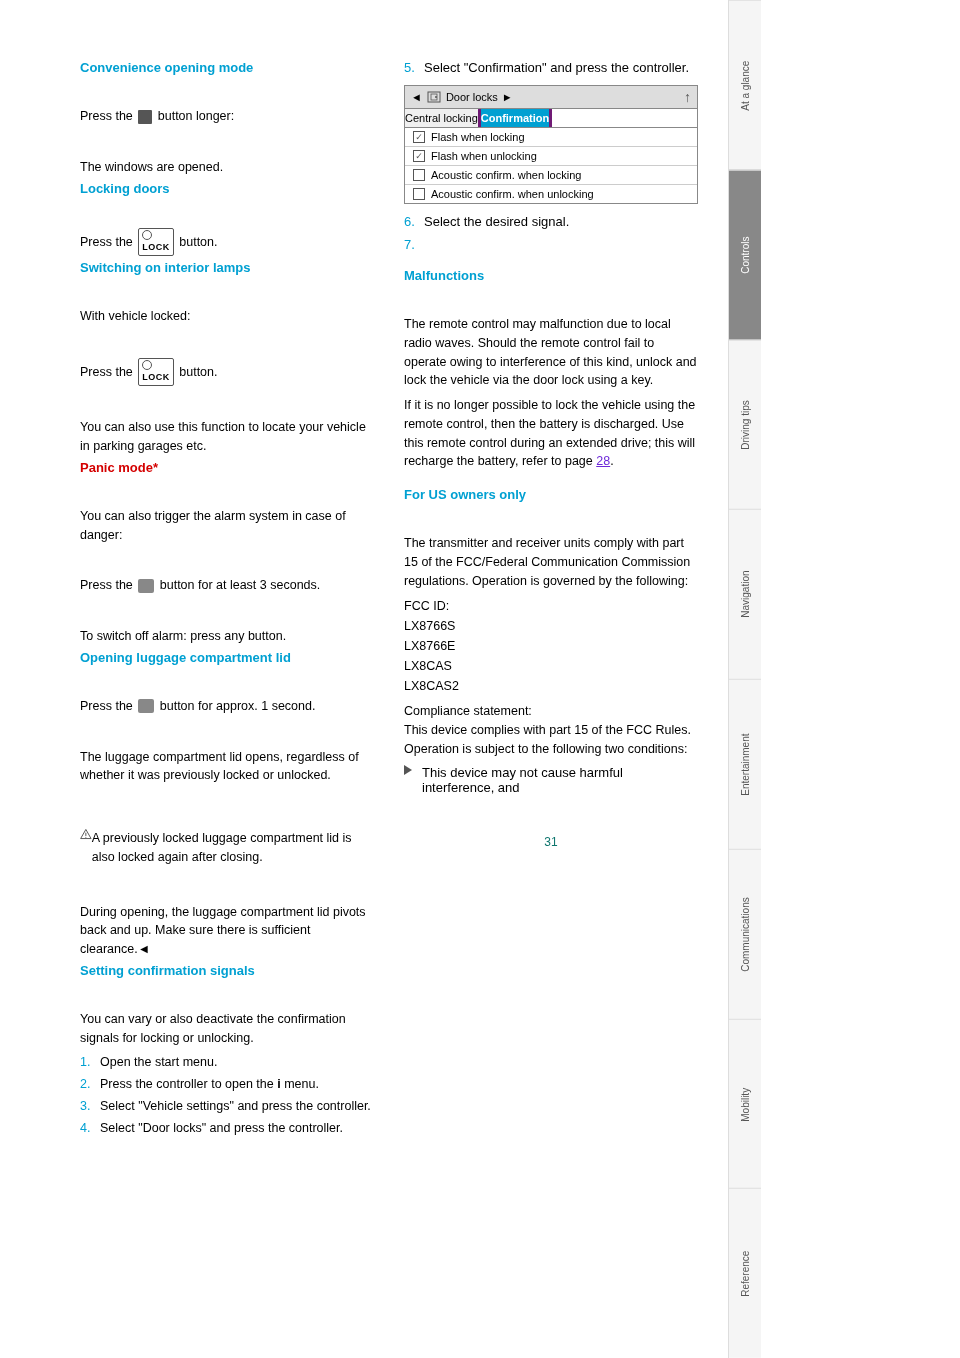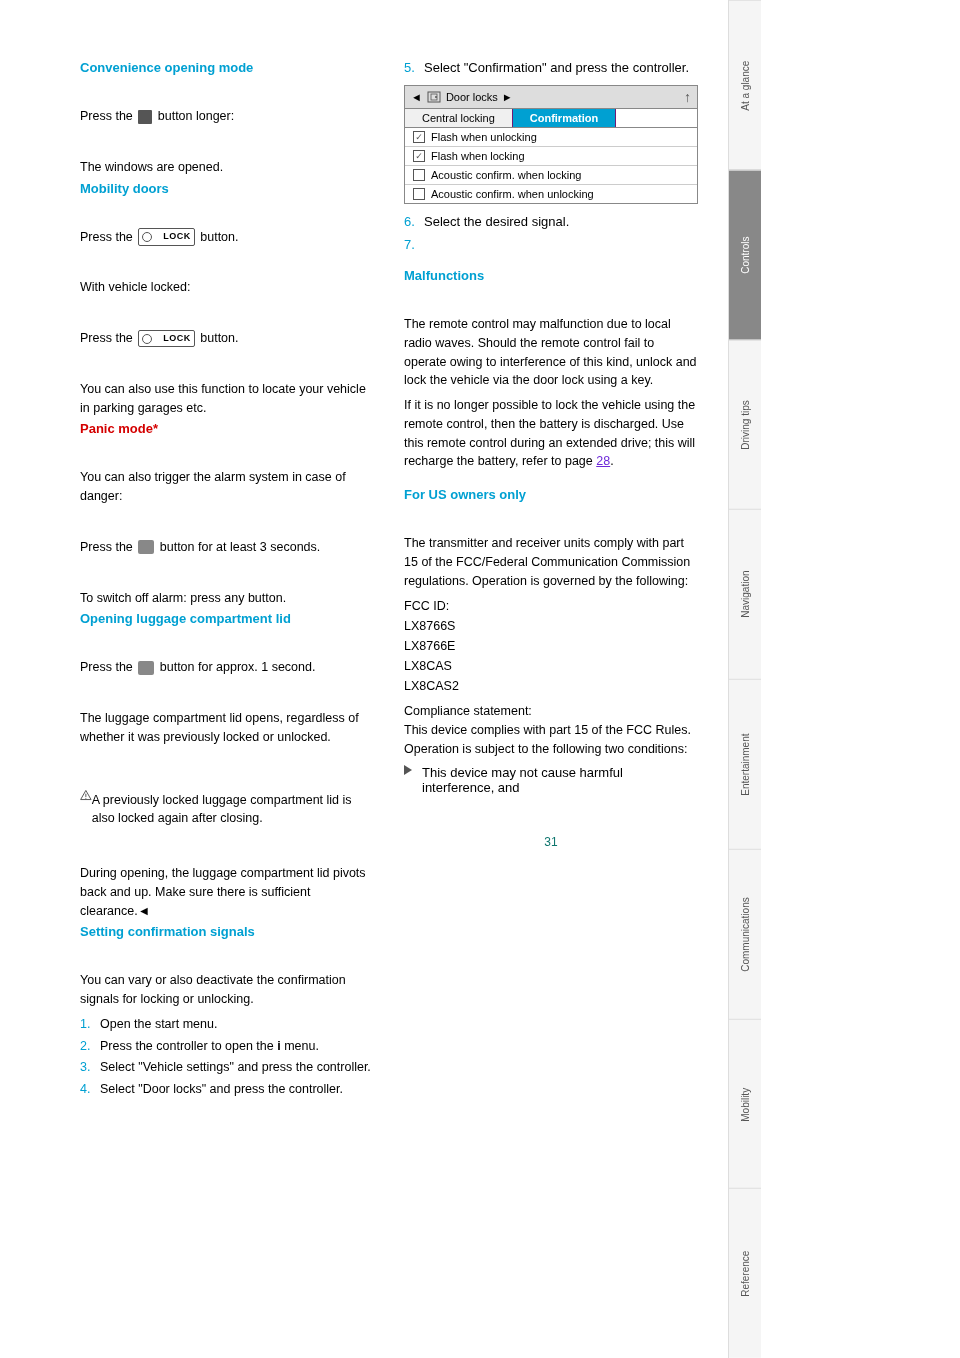--- a/index.html
+++ b/index.html
@@ -81,29 +81,29 @@
     }
 
     .list-num {
       font-weight: normal;
       color: #00a0d2;
       min-width: 14px;
     }
 
     .lock-icon-inline {
       display: inline-flex;
-      align-items: center;
-      gap: 10px;
+      gap: 1px;
       vertical-align: middle;
       font-size: 11px;
       font-weight: bold;
       border: 1.5px solid #555;
       padding: 1px 3px;
       border-radius: 2px;
       margin: 0 2px;
+      flex-direction: column;
     }
 
     .lock-circle {
       width: 10px;
       height: 10px;
       border: 1.5px solid #555;
       border-radius: 50%;
       display: inline-block;
       vertical-align: middle;
       margin-right: 1px;
@@ -143,24 +143,24 @@
       gap: 4px;
       font-size: 11px;
     }
 
     .door-locks-tabs {
       display: flex;
       border-bottom: 1px solid #888;
     }
 
     .door-locks-tab {
-      padding: 3px 17px;
+      padding: 3px 0;
       font-size: 11px;
       background: #f0f0f0;
-      border-right: 1px solid #701a75;
+      border-right: 3px solid #701a75;
     }
 
     .door-locks-tab.active {
       background: #00a0d2;
       color: #fff;
       font-weight: bold;
     }
 
     .door-locks-item {
       display: flex;
@@ -290,28 +290,29 @@
 
     <div class="left-column">
 
       <div class="section">
         <div class="section-title">Convenience opening mode</div>
         <p>Press the <span class="remote-icon"></span> button longer:</p>
         <p>The windows are opened.</p>
       </div>
 
       <div class="section">
-        <div class="section-title">Mobility doors</div>
+        <div class="section-title">Locking doors</div>
         <p>Press the <span class="lock-icon-inline">
               <span class="lock-circle"></span>
               <span class="lock-label">LOCK</span>
             </span> button.</p>
       </div>
 
       <div class="section">
+        <div class="section-title">Switching on interior lamps</div>
         <p>With vehicle locked:</p>
         <p>Press the <span class="lock-icon-inline">
               <span class="lock-circle"></span>
               <span class="lock-label">LOCK</span>
             </span> button.</p>
         <p>You can also use this function to locate your vehicle in parking garages etc.</p>
       </div>
 
       <div class="section">
         <div class="section-title red">Panic mode*</div>
@@ -384,25 +385,25 @@
             <span>►</span>
           </div>
           <span style="font-size:14px;color:#555;">↑</span>
         </div>
         <div class="door-locks-tabs">
           <div class="door-locks-tab">Central locking</div>
           <div class="door-locks-tab active">Confirmation</div>
         </div>
         <div class="door-locks-item">
           <div class="checkbox-checked"></div>
-          <span>Flash when unlocking</span>
+          <span>Flash when locking</span>
         </div>
         <div class="door-locks-item">
           <div class="checkbox-checked"></div>
-          <span>Flash when locking</span>
+          <span>Flash when unlocking</span>
         </div>
         <div class="door-locks-item">
           <div class="checkbox-unchecked"></div>
           <span>Acoustic confirm. when locking</span>
         </div>
         <div class="door-locks-item" style="border-bottom:none;">
           <div class="checkbox-unchecked"></div>
           <span>Acoustic confirm. when unlocking</span>
         </div>
       </div>

